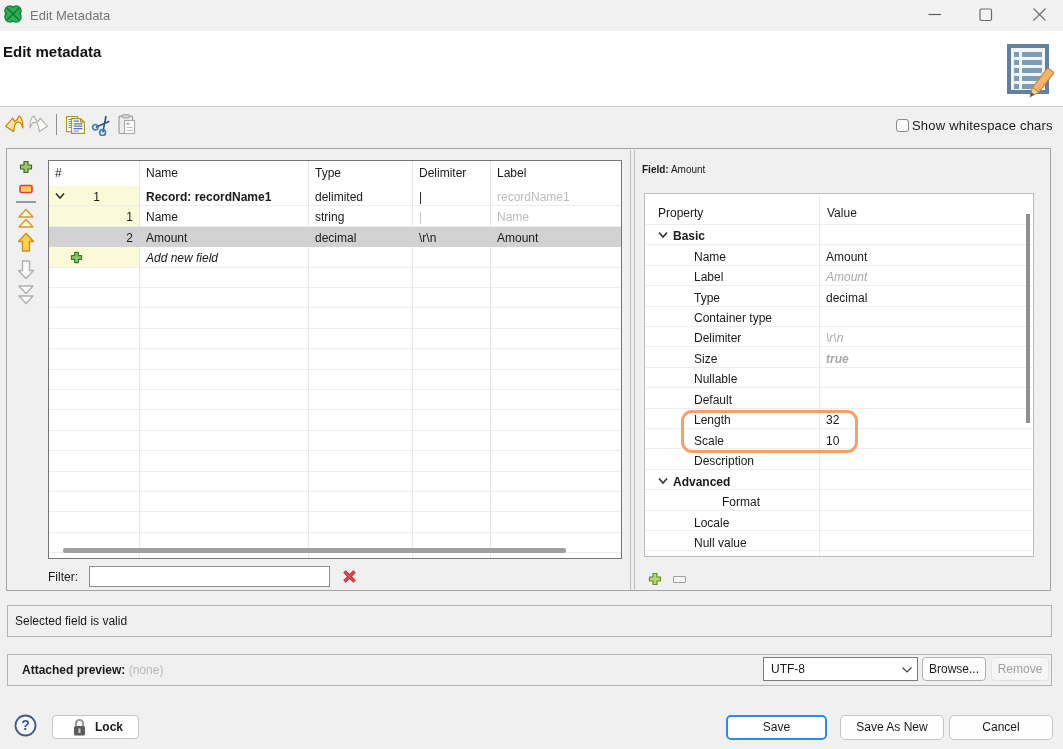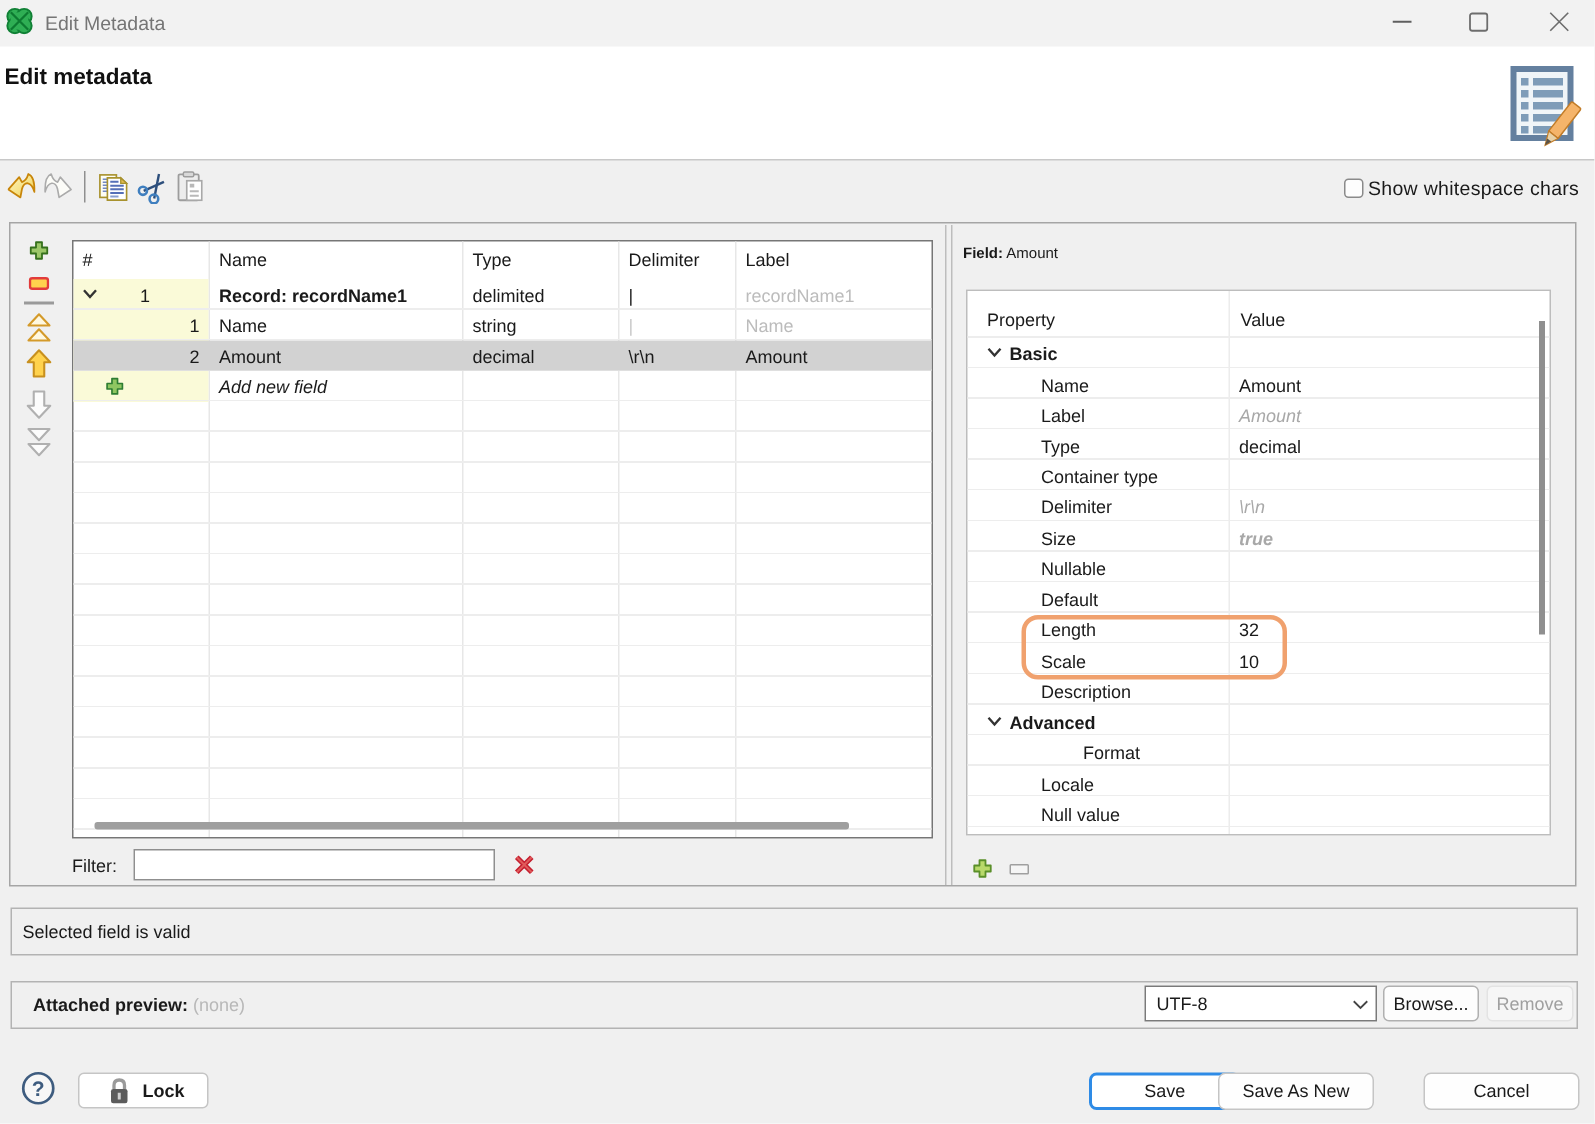--- a/index.html
+++ b/index.html
@@ -252,16 +252,16 @@
     <text x="11.5" y="16.4" text-anchor="middle" font-size="14" font-weight="bold" fill="#3e5c7f" font-family="Liberation Sans">?</text>
   </svg>
   <div class="ab" style="left:52px;top:715px;width:87px;height:24px;background:#fff;border:1px solid #c5c5c5;border-radius:4px;box-sizing:border-box;"></div>
   <svg class="ab" style="left:71px;top:718px;" width="17" height="19" viewBox="0 0 17 19">
     <path d="M5 8 V5.5 Q5 2 8.5 2 Q12 2 12 5.5 V8" fill="none" stroke="#9a9a9a" stroke-width="2.2"></path>
     <rect x="3" y="8" width="11" height="9.5" rx="1.5" fill="#5c5c5c"></rect>
     <rect x="7.5" y="10.5" width="2" height="4.5" fill="#d0d0d0"></rect>
   </svg>
   <div class="ab" style="left:95px;top:720px;font-weight:bold;">Lock</div>
   <div class="ab" style="left:726px;top:715px;width:101px;height:25px;background:#fff;border:2px solid #2e8be6;border-radius:5px;box-sizing:border-box;text-align:center;line-height:21px;">Save</div>
-  <div class="ab" style="left:812px;top:715px;width:104px;height:25px;background:#fefefe;border:1px solid #c5c5c5;border-radius:5px;box-sizing:border-box;text-align:center;line-height:23px;">Save As New</div>
+  <div class="ab" style="left:840px;top:715px;width:104px;height:25px;background:#fefefe;border:1px solid #c5c5c5;border-radius:5px;box-sizing:border-box;text-align:center;line-height:23px;">Save As New</div>
   <div class="ab" style="left:949px;top:715px;width:104px;height:25px;background:#fefefe;border:1px solid #c5c5c5;border-radius:5px;box-sizing:border-box;text-align:center;line-height:23px;">Cancel</div>
 
 </div>
 
 </body></html>

